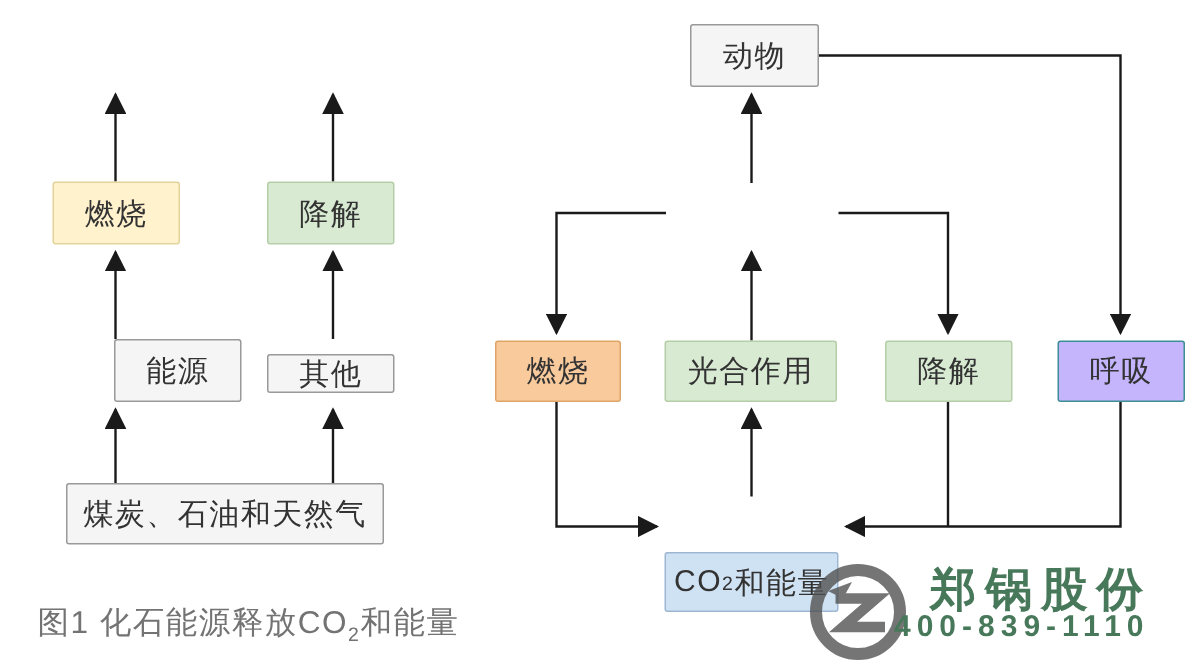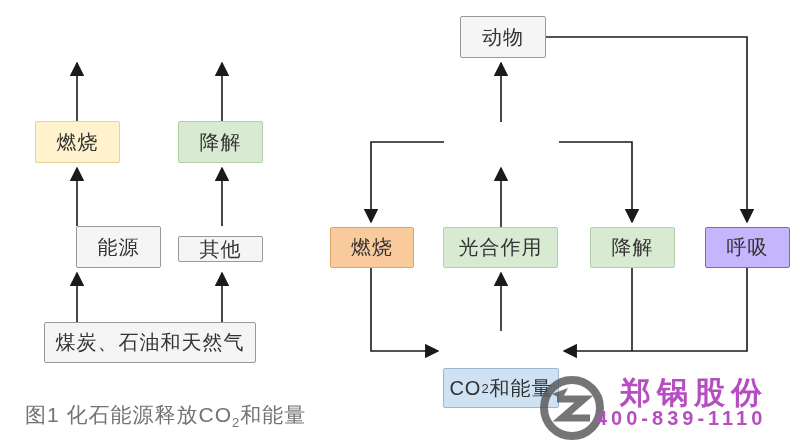--- a/index.html
+++ b/index.html
@@ -36,21 +36,21 @@
   #n-co2f2   {left:443px;top:331px;width:116px;height:40px;margin-top:37px;}
   #n-co2f2 sub, .caption sub{font-size:13px;}
 
   .caption{position:absolute;font-size:21px;color:#737373;letter-spacing:1px;
            white-space:nowrap;}
   #caption1{left:25px; top:401px;}
   #caption2{left:455px;top:402px;}
 
   
   #watermark{position:absolute;left:536px;top:368px;width:264px;height:73px;
-             color:#a21caf;opacity:0.78;pointer-events:none;}
+             color:#14532d;opacity:0.78;pointer-events:none;}
   #wm-logo{position:absolute;left:2px;top:4px;}
   #wm-company{position:absolute;left:84px;top:4px;font-size:31px;font-weight:bold;
               letter-spacing:6px;white-space:nowrap;}
   #wm-phone{position:absolute;left:60px;top:39px;font-size:20px;font-weight:bold;
             letter-spacing:4px;white-space:nowrap;}
 </style>
 </head>
 <body>
 
 <div id="canvas">

